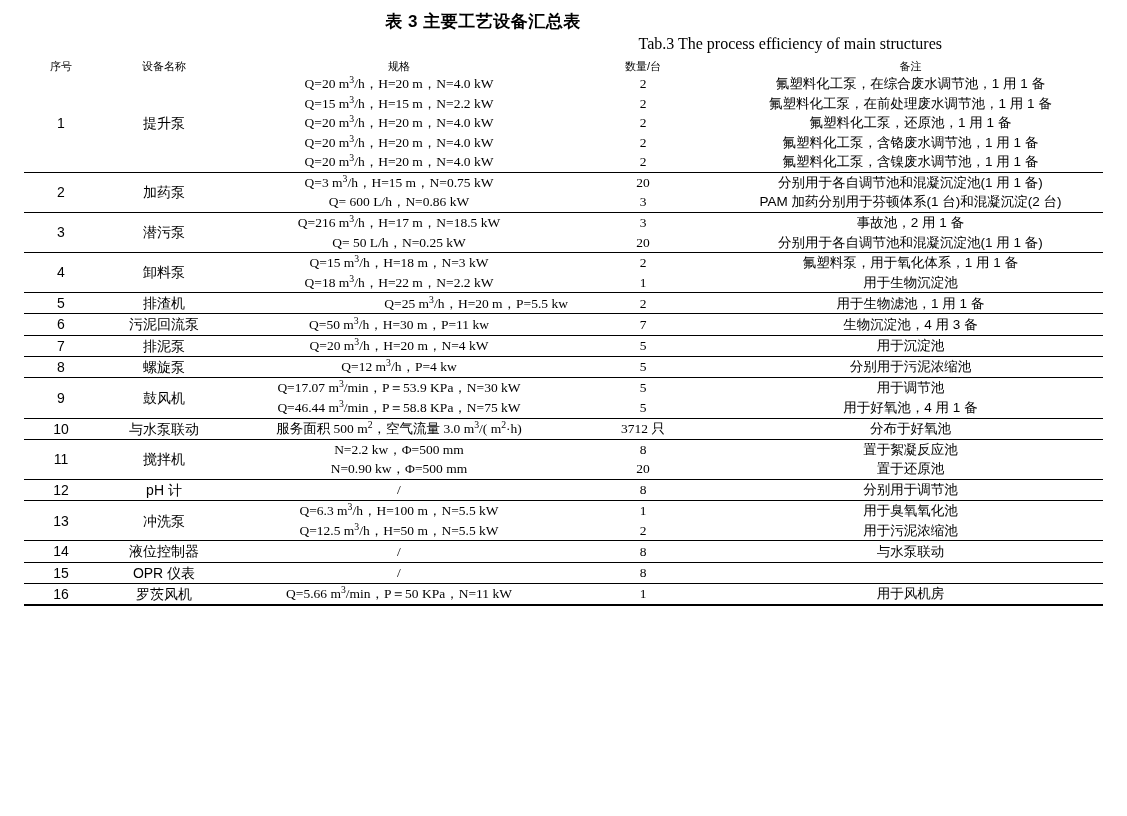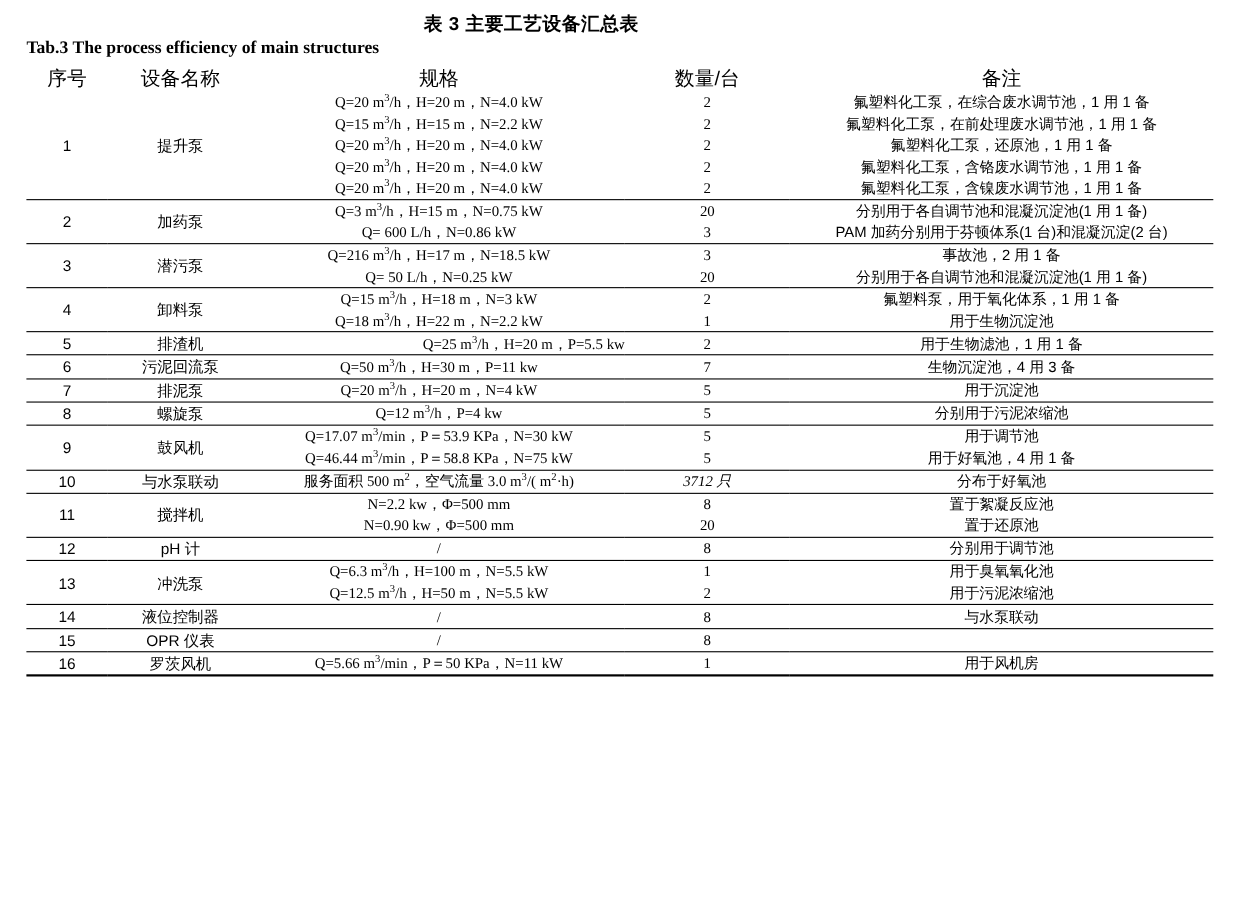--- a/index.html
+++ b/index.html
@@ -23,43 +23,42 @@
   }
   .title-cn {
     text-align: center;
     font-size: 17px;
     font-weight: bold;
     letter-spacing: 0.5px;
     margin: 4px 0 2px 0;
     font-family: "Liberation Sans", "DejaVu Sans", sans-serif;
   }
   .title-en {
-    text-align: left;
+    text-align: right;
     font-size: 16px;
     margin: 0 0 6px 0;
     font-family: "Liberation Serif", "DejaVu Serif", serif;
-    font-weight: bold;
   }
   table.maintable {
     width: 1079px;
     border-collapse: collapse;
     table-layout: fixed;
     font-size: 13.5px;
   }
   table.maintable td, table.maintable th {
     border: 0;
     padding: 0;
     vertical-align: middle;
     text-align: center;
   }
   .thead-row td {
     border-top: 2px solid #000;
     border-bottom: 1px solid #000;
     padding: 4px 0 5px 0;
-    font-size: 18px;
+    font-size: 11px;
     font-family: "Liberation Sans", "DejaVu Sans", sans-serif;
   }
   .col-no    { width: 74px; }
   .col-name  { width: 132px; }
   .col-spec  { width: 338px; }
   .col-qty   { width: 150px; }
   .col-rem   { width: 385px; }
 
   .grp {
     border-bottom: 1px solid #000;
@@ -209,21 +208,21 @@
         </tr>
         <tr class="grp">
           <td class="cell spec-cell" style="border-bottom: 1px solid rgb(0, 0, 0);">Q=46.44 m<sup>3</sup>/min，P＝58.8 KPa，N=75 kW</td>
           <td class="cell qty-cell" style="border-bottom: 1px solid rgb(0, 0, 0);">5</td>
           <td class="cell rem-cell" style="border-bottom: 1px solid rgb(0, 0, 0); margin-top: 28px;">用于好氧池，4 用 1 备</td>
         </tr>
         <tr class="grp">
           <td class="cell no-cell" rowspan="1" style="border-bottom: 1px solid rgb(0, 0, 0);">10</td>
           <td class="cell name-cell" rowspan="1" style="border-bottom: 1px solid rgb(0, 0, 0);">与水泵联动</td>
           <td class="cell spec-cell" style="border-bottom: 1px solid rgb(0, 0, 0);">服务面积 500 m<sup>2</sup>，空气流量 3.0 m<sup>3</sup>/( m<sup>2</sup>·h)</td>
-          <td class="cell qty-cell" style="border-bottom: 1px solid rgb(0, 0, 0); font-style: italic;">3712 只</td>
+          <td class="cell qty-cell" style="border-bottom: 1px solid rgb(0, 0, 0);">3712 只</td>
           <td class="cell rem-cell" style="border-bottom: 1px solid rgb(0, 0, 0);">分布于好氧池</td>
         </tr>
         <tr>
           <td class="cell no-cell" rowspan="2" style="border-bottom: 1px solid rgb(0, 0, 0);">11</td>
           <td class="cell name-cell" rowspan="2" style="border-bottom: 1px solid rgb(0, 0, 0);">搅拌机</td>
           <td class="cell spec-cell">N=2.2 kw，Φ=500 mm</td>
           <td class="cell qty-cell">8</td>
           <td class="cell rem-cell">置于絮凝反应池</td>
         </tr>
         <tr class="grp">

